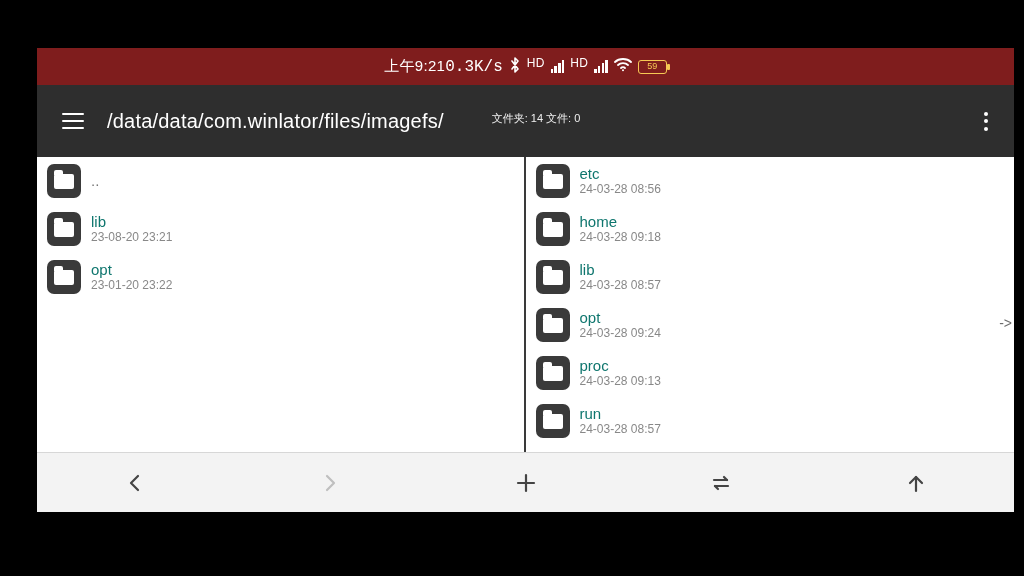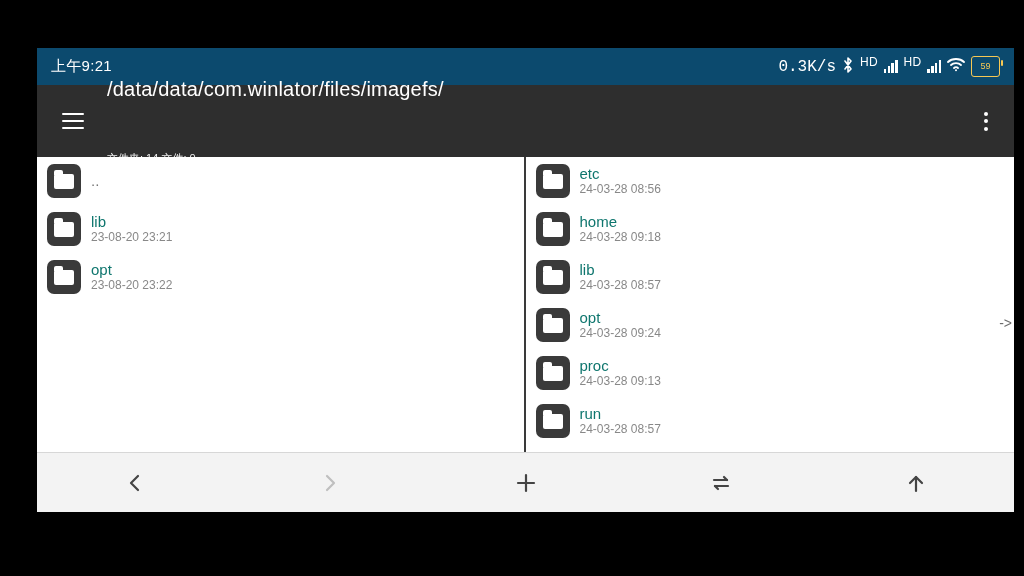--- a/index.html
+++ b/index.html
@@ -11,33 +11,33 @@
     width: 977px;
     height: 464px;
     background: #f5f5f5;
     overflow: hidden;
     display: flex;
     flex-direction: column;
   }
   
   .statusbar {
     height: 37px;
-    background: #0c4a6e;
+    background: #7f1d1d;
     color: #fff;
     display: flex;
     align-items: center;
-    justify-content: space-between;
+    justify-content: center;
     padding: 1px 14px;
     font-size: 15px;
   }
   .sb-left { letter-spacing: 0.3px; }
   .sb-right { display: flex; align-items: center; gap: 6px; }
   .sb-speed { font-size: 16px; font-family: Liberation Mono, monospace; }
   .batt {
-    width: 29px; height: 21px; border: 1.5px solid #f6c854; border-radius: 3px; position: relative; display: inline-flex; align-items: center; justify-content: center;
+    width: 29px; height: 14px; border: 1.5px solid #f6c854; border-radius: 3px; position: relative; display: inline-flex; align-items: center; justify-content: center;
   }
   .batt::after {
     content: ""; position: absolute; right: -4px; top: 3px; width: 2.5px; height: 6px; background: #f6c854; border-radius: 1px;
   }
   .batt-inner { font-size: 9px; color: #f6c854; line-height: 1; }
   .sig { display: inline-flex; align-items: flex-end; gap: 1.2px; height: 13px; }
   .sig i { display: block; width: 2.5px; background: #fff; }
   .sig i:nth-child(1){height:4px}.sig i:nth-child(2){height:7px}.sig i:nth-child(3){height:10px}.sig i:nth-child(4){height:13px}
   .hd { font-size: 12px; font-weight: 400; letter-spacing: 0.3px; align-self: flex-start; margin-top: -1px; }
 
@@ -48,21 +48,21 @@
     color: #fff;
     display: flex;
     align-items: center;
     padding: 0 8px 0 16px;
   }
   .hamburger {
     width: 40px; height: 40px; display: flex; align-items: center; justify-content: center; border-radius: 50%; cursor: pointer;
   }
   .burger-lines { width: 22px; height: 16px; display: flex; flex-direction: column; justify-content: space-between; }
   .burger-lines i { display: block; height: 2.4px; background: #fff; border-radius: 1px; }
-  .ab-title-wrap { flex: 1; margin-left: 14px; display: flex; flex-direction: column; gap: 48px; }
+  .ab-title-wrap { flex: 1; margin-left: 14px; display: flex; flex-direction: row; gap: 48px; }
   .ab-path { font-size: 20px; line-height: 1.2; letter-spacing: 0.2px; }
   .ab-sub { font-size: 11px; opacity: 0.92; margin-top: 2px; }
   .more-btn {
     width: 40px; height: 40px; display: flex; flex-direction: column; align-items: center; justify-content: center; gap: 3.5px; cursor: pointer; border-radius: 50%;
   }
   .more-btn i { width: 4px; height: 4px; background: #fff; border-radius: 50%; display: block; }
 
   
   .panes { flex: 1; display: flex; min-height: 0; background: #fff; }
   .pane { width: 50%; overflow: hidden; }
@@ -186,21 +186,21 @@
             <div class="row-name">lib</div>
             <div class="row-date">23-08-20 23:21</div>
           </div>
         </div>
         <div class="list-row">
           <div class="folder-ico">
             <div class="folder-shape"></div>
           </div>
           <div class="row-text">
             <div class="row-name">opt</div>
-            <div class="row-date">23-08-20 23:22</div>
+            <div class="row-date">23-01-20 23:22</div>
           </div>
         </div>
       </div>
     <div class="pane" id="pane-right">
         <div class="list-row">
           <div class="folder-ico">
             <div class="folder-shape"></div>
           </div>
           <div class="row-text">
             <div class="row-name">etc</div>

